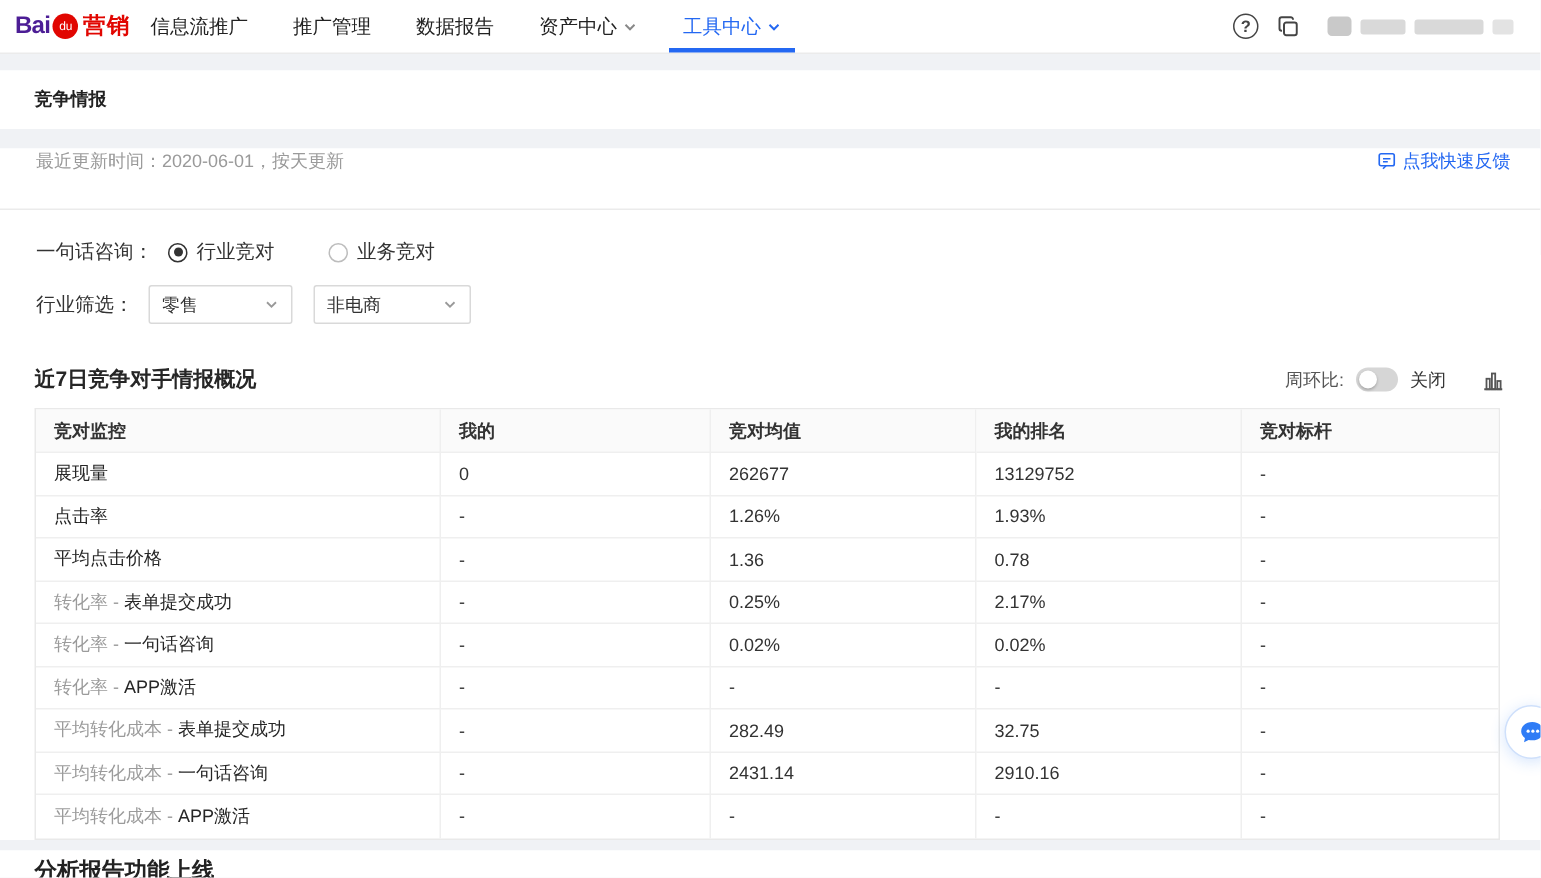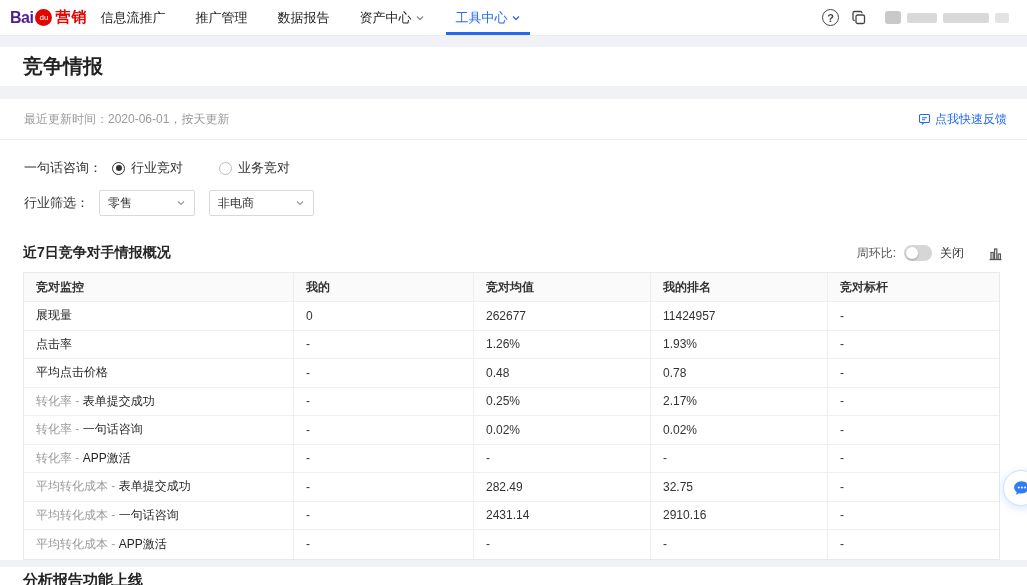--- a/index.html
+++ b/index.html
@@ -25,25 +25,25 @@
   .user-redacted { display:flex; align-items:center; gap:6px; margin-left:6px; cursor:pointer; }
   .blk { background:#d9d9d9; border-radius:2px; height:10px; }
   .blk.b0 { width:16px; height:13px; border-radius:3px; background:#c9c9c9; }
   .blk.b1 { width:30px; } .blk.b2 { width:46px; } .blk.b3 { width:14px; background:#e3e3e3; }
 
   .band { height:11px; background:#f0f2f5; }
   .band2 { height:13px; background:#f0f2f5; }
   .band3 { height:7px; background:#f0f2f5; }
 
   .title-band { height:39px; display:flex; align-items:center; padding-left:23px; background:#fff; }
-  .title-band h1 { font-size:20px; font-weight:700; color:#222; }
+  .title-band h1 { font-size:12px; font-weight:700; color:#222; }
 
   
   .content { background:#fff; height:461px; position:relative; }
-  .update-row { height:41px; display:flex; align-items:center; justify-content:space-between; padding:0 20px 0 24px; border-bottom:1px solid #ebebeb;gap:20px; }
+  .update-row { height:41px; display:flex; align-items:flex-start; justify-content:space-between; padding:0 20px 0 24px; border-bottom:1px solid #ebebeb;gap:20px; }
   .update-text { font-size:12px; color:#9a9a9a; }
   .feedback-link { display:flex; align-items:center; gap:4px; font-size:12px; color:#2468f2; cursor:pointer; text-decoration:none; }
 
   .filter-block { padding:16px 24px 0; }
   .filter-row { display:flex; align-items:center; }
   .filter-label { font-size:13px; color:#333; margin-right:10px; }
   .radio-row { height:24px; }
   .radio-opt { display:flex; align-items:center; gap:6px; margin-right:36px; font-size:13px; color:#333; cursor:pointer; }
   .radio { width:13px; height:13px; border-radius:50%; border:1px solid #bdbdbd; position:relative; background:#fff; }
   .radio.checked { border-color:#333; }
@@ -219,42 +219,42 @@
         <div class="th">竞对标杆</div>
       </div>
       <div class="tbody">
       <div class="tr">
         <div class="td">
               <span class="prefix"></span>
               <span class="mname">展现量</span>
             </div>
         <div class="td">0</div>
         <div class="td">262677</div>
-        <div class="td">11424957</div>
+        <div class="td">13129752</div>
         <div class="td">-</div>
       </div>
 
       <div class="tr">
         <div class="td">
               <span class="prefix"></span>
               <span class="mname">点击率</span>
             </div>
         <div class="td">-</div>
         <div class="td">1.26%</div>
         <div class="td">1.93%</div>
         <div class="td">-</div>
       </div>
 
       <div class="tr">
         <div class="td">
               <span class="prefix"></span>
               <span class="mname">平均点击价格</span>
             </div>
         <div class="td">-</div>
-        <div class="td">0.48</div>
+        <div class="td">1.36</div>
         <div class="td">0.78</div>
         <div class="td">-</div>
       </div>
 
       <div class="tr">
         <div class="td">
               <span class="prefix">转化率 - </span>
               <span class="mname">表单提交成功</span>
             </div>
         <div class="td">-</div>

